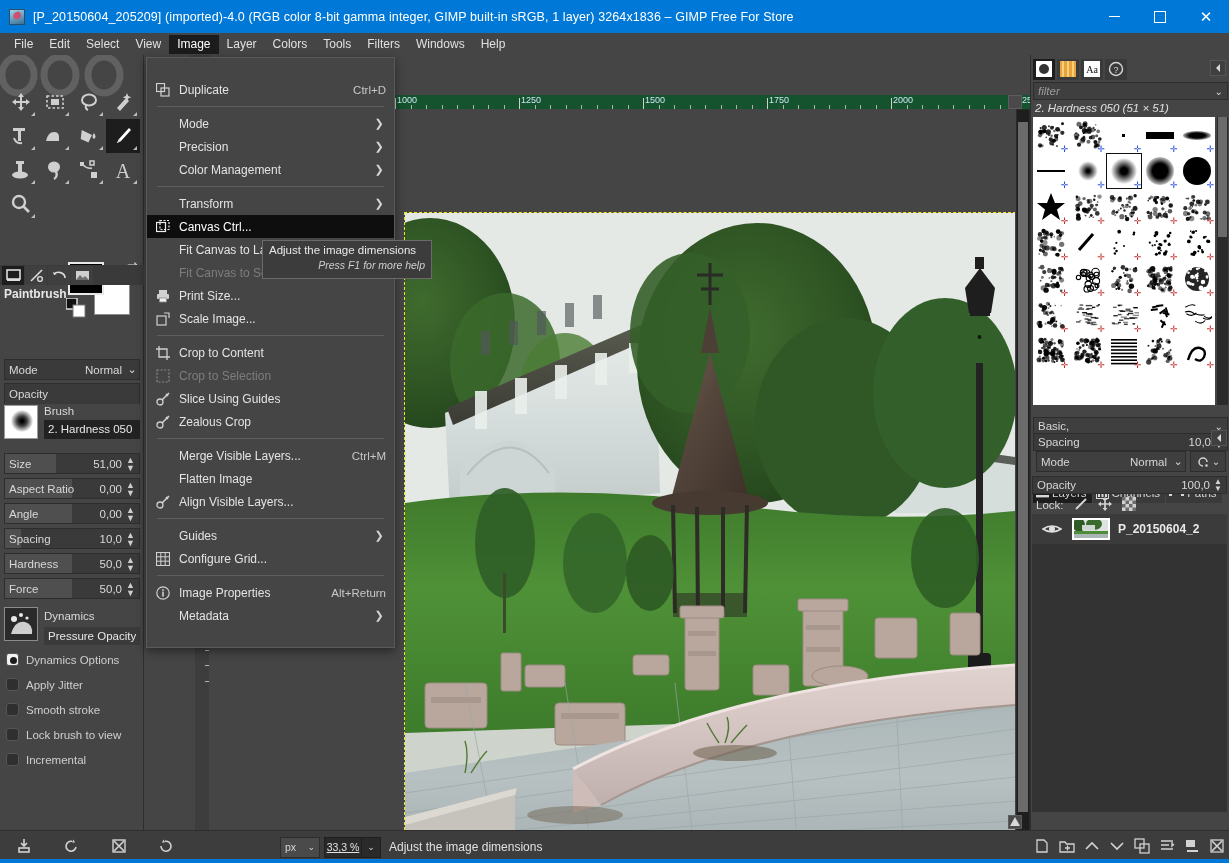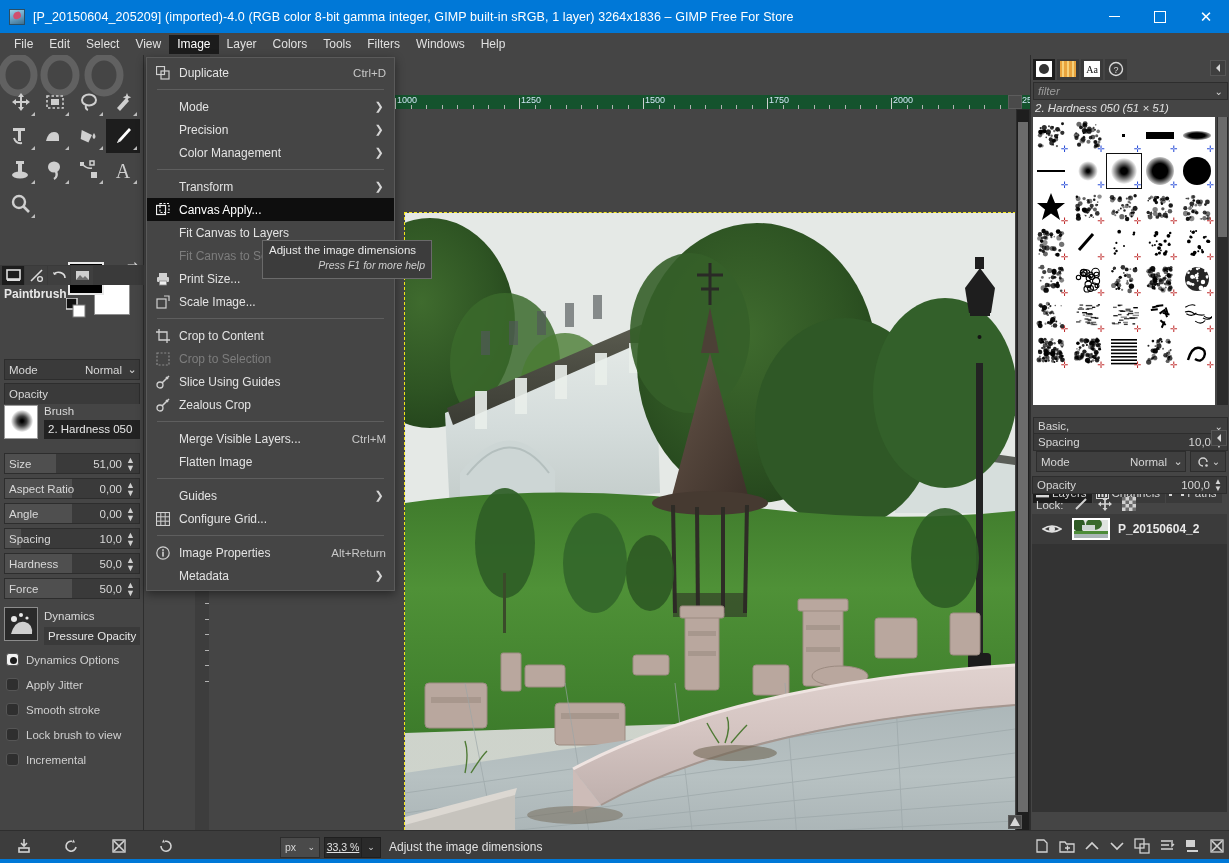--- a/index.html
+++ b/index.html
@@ -275,21 +275,21 @@
   .layer-thumb { width:38px; height:22px; border:2px solid #fff; overflow:hidden; position:relative; flex:none; }
   .layer-name { margin-left:8px; font-size:12px; font-weight:bold; color:#eaeaea; white-space:nowrap; overflow:hidden; }
   .layer-footer {
     position:absolute; left:1030px; top:830px; width:199px; height:33px; background:#3d3d3d;
     display:flex; align-items:center; justify-content:space-around; border-top:1px solid #2e2e2e;
   }
 
   
   .dropdown {
     position:absolute; left:146px; top:57px; width:249px;
-    background:#454545; border:1px solid #5a5a5a; padding:3px 0;
+    background:#454545; border:1px solid #5a5a5a; padding:20px 0;
     box-shadow:0 3px 9px rgba(0,0,0,.45); z-index:50;
   }
   .dd-item {
     height:23px; display:flex; align-items:center; padding:0 8px 0 0; font-size:12px; color:#e3e3e3;
     position:relative;
   }
   .dd-item.hl { background:#0e0e0e; color:#fff; }
   .dd-item.disabled { color:#7d7d7d; }
   .dd-ico { width:32px; display:flex; align-items:center; justify-content:center; flex:none; }
   .dd-lbl { flex:1; }
@@ -2111,21 +2111,21 @@
         <span class="dd-lbl">Transform</span>
         <span class="dd-arrow">❯</span>
       </div>
       <div class="dd-item hl">
         <span class="dd-ico">
           <svg width="14" height="14" viewBox="0 0 14 14">
             <rect x="0.5" y="2.5" width="9" height="9" fill="none" stroke="#f0f0f0" stroke-width="1.2"></rect>
             <rect x="4" y="0.5" width="9" height="9" fill="none" stroke="#f0f0f0" stroke-width="1.2" stroke-dasharray="2,1.5"></rect>
           </svg>
         </span>
-        <span class="dd-lbl">Canvas Apply...</span>
+        <span class="dd-lbl">Canvas Ctrl...</span>
       </div>
       <div class="dd-item">
         <span class="dd-ico"></span>
         <span class="dd-lbl">Fit Canvas to Layers</span>
       </div>
       <div class="dd-item disabled">
         <span class="dd-ico"></span>
         <span class="dd-lbl">Fit Canvas to Selection</span>
       </div>
       <div class="dd-item">
@@ -2187,20 +2187,30 @@
       </div>
       <div class="dd-sep"></div>
       <div class="dd-item">
         <span class="dd-ico"></span>
         <span class="dd-lbl">Merge Visible Layers...</span>
         <span class="dd-acc">Ctrl+M</span>
       </div>
       <div class="dd-item">
         <span class="dd-ico"></span>
         <span class="dd-lbl">Flatten Image</span>
+      </div>
+      <div class="dd-item">
+        <span class="dd-ico">
+          <svg width="14" height="14" viewBox="0 0 14 14">
+            <circle cx="4" cy="10" r="3" fill="none" stroke="#d0d0d0" stroke-width="1.3"></circle>
+            <path d="M6 8 L13 1" stroke="#d0d0d0" stroke-width="1.6"></path>
+            <path d="M10 2 l2 2" stroke="#d0d0d0" stroke-width="1.6"></path>
+          </svg>
+        </span>
+        <span class="dd-lbl">Align Visible Layers...</span>
       </div>
       <div class="dd-sep"></div>
       <div class="dd-item">
         <span class="dd-ico"></span>
         <span class="dd-lbl">Guides</span>
         <span class="dd-arrow">❯</span>
       </div>
       <div class="dd-item">
         <span class="dd-ico">
           <svg width="14" height="14" viewBox="0 0 14 14">

